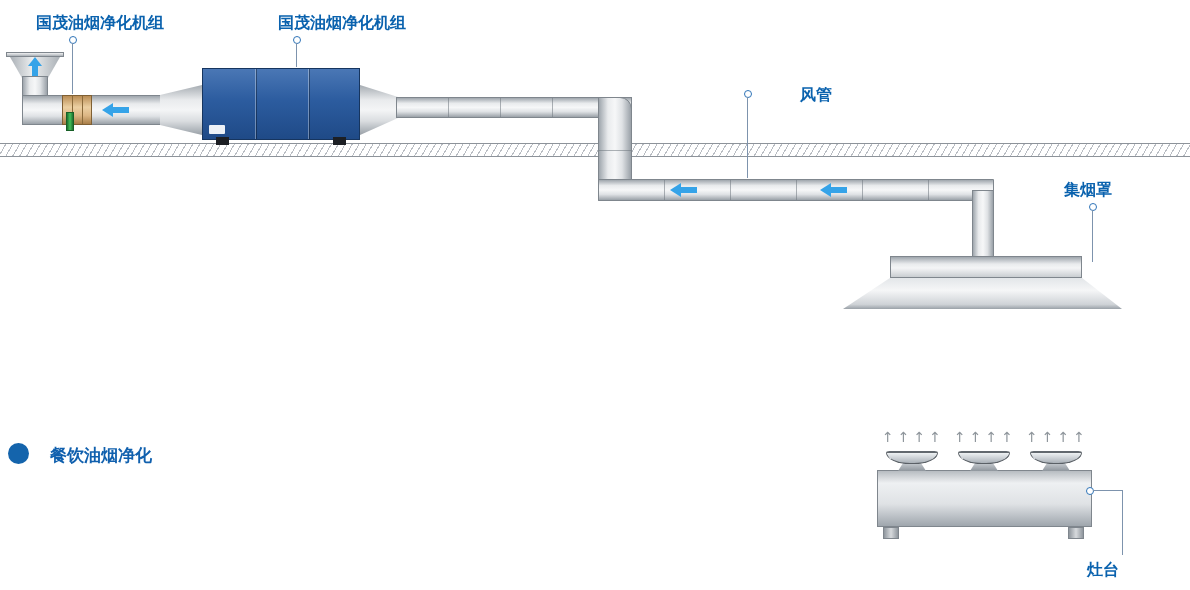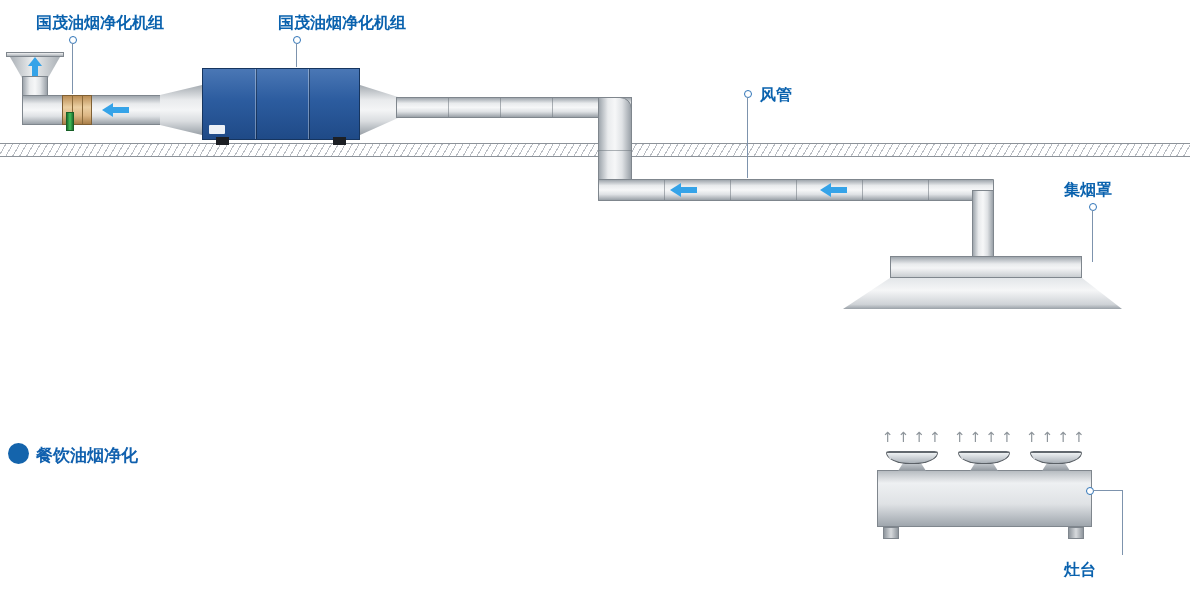--- a/index.html
+++ b/index.html
@@ -76,21 +76,21 @@
   .arrL .shaft{width:16px;height:6px;background:#35a3e8;}
   .arrU{position:absolute;display:flex;flex-direction:column;align-items:center;}
   .arrU .head{width:0;height:0;border-left:7px solid transparent;border-right:7px solid transparent;border-bottom:9px solid #35a3e8;}
   .arrU .shaft{width:6px;height:11px;background:#35a3e8;}
   
   .lbl{position:absolute;color:#0a62ae;font-size:16px;font-weight:bold;white-space:nowrap;}
   .dot{position:absolute;width:6px;height:6px;border:1px solid #2f74b8;border-radius:50%;background:#fff;box-sizing:content-box;}
   .lead-v{position:absolute;width:1px;background:#7d93ad;}
   .lead-h{position:absolute;height:1px;background:#7d93ad;}
   .bullet{position:absolute;left:8px;top:443px;width:21px;height:21px;border-radius:50%;background:#1464ac;}
-  .caption{position:absolute;left:36px;top:444px;color:#1060ae;font-size:17px;font-weight:bold;white-space:nowrap;}
+  .caption{position:absolute;left:50px;top:444px;color:#1060ae;font-size:17px;font-weight:bold;white-space:nowrap;}
 </style>
 </head>
 <body>
 
 <div id="stage">
 
   <div class="roof"></div>
 
   <div class="cap-lip"></div>
   <div class="cap-body"></div>
@@ -154,28 +154,28 @@
 
   <div class="lbl" style="left:36px;top:13px;">国茂油烟净化机组</div>
   <div class="dot" style="left:69px;top:36px;"></div>
   <div class="lead-v" style="left:72px;top:43px;height:51px;"></div>
 
   <div class="lbl" style="left:278px;top:13px;">国茂油烟净化机组</div>
   <div class="dot" style="left:293px;top:36px;"></div>
   <div class="lead-v" style="left:296px;top:43px;height:24px;"></div>
 
   <div class="dot" style="left:744px;top:90px;"></div>
-  <div class="lbl" style="left:760px;top:85px;">风管</div>
+  <div class="lbl" style="left:800px;top:85px;">风管</div>
   <div class="lead-v" style="left:747px;top:97px;height:81px;"></div>
 
   <div class="lbl" style="left:1064px;top:180px;">集烟罩</div>
   <div class="dot" style="left:1089px;top:203px;"></div>
   <div class="lead-v" style="left:1092px;top:210px;height:52px;"></div>
 
   <div class="dot" style="left:1086px;top:487px;"></div>
   <div class="lead-h" style="left:1093px;top:490px;width:30px;"></div>
   <div class="lead-v" style="left:1122px;top:490px;height:65px;"></div>
-  <div class="lbl" style="left:1064px;top:560px;">灶台</div>
+  <div class="lbl" style="left:1087px;top:560px;">灶台</div>
 
   <div class="bullet"></div>
   <div class="caption">餐饮油烟净化</div>
 
 </div>
 
 </body></html>

